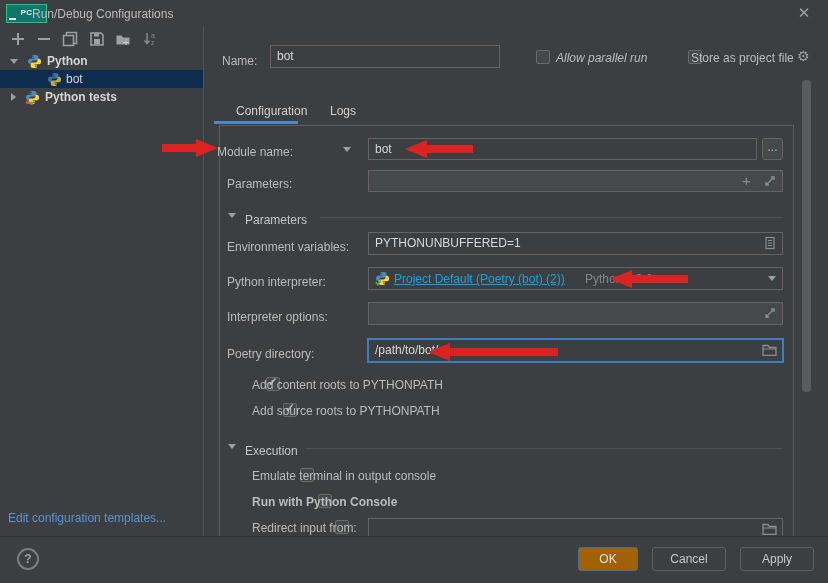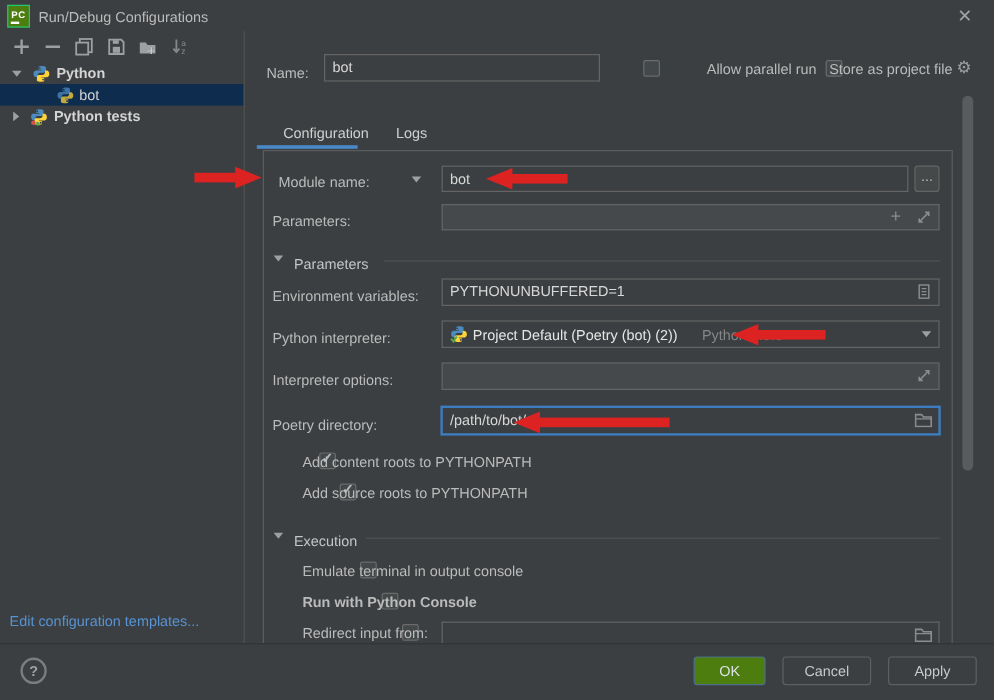--- a/index.html
+++ b/index.html
@@ -8,22 +8,22 @@
     background:#3c3f41;
     font-family:"Liberation Sans", sans-serif;
     font-size:12px;
     color:#bbbbbb;
     position:relative;
   }
   .abs { position:absolute; }
 
   
   .pc-icon {
-    left:6px; top:4px; width:19px; height:19px;
-    background:#4d7c0f; border:1px solid #21c776;
+    left:6px; top:4px; width:41px; height:19px;
+    background:#0f766e; border:1px solid #21c776;
     color:#fff; font-size:8px; font-weight:bold;
     text-align:center; line-height:15px; letter-spacing:0.5px;
   }
   .pc-icon::after{
     content:""; position:absolute; left:2px; bottom:2px; width:7px; height:2px; background:#fff;
   }
   .win-title { left:32px; top:7px; font-size:12px; color:#bbbbbb; }
   .close-x { left:794px; top:4px; font-size:15px; color:#9fa2a4; cursor:default; width:20px; text-align:center; }
 
   
@@ -76,21 +76,21 @@
     border-top:9px solid transparent; border-bottom:9px solid transparent; border-left:22px solid #dd2222;
   }
   .r-arrow.tip-right .tail { left:0; right:21px; }
 
   
   .btn {
     height:24px; line-height:22px; text-align:center;
     background:#3c3f41; border:1px solid #5e6060; border-radius:3px;
     color:#c6c9cb; font-size:12px;
   }
-  .btn-ok { background:#4d7c0f; border-color:#4c708c; color:#dbe1e7; }
+  .btn-ok { background:#a16207; border-color:#4c708c; color:#dbe1e7; }
 
   .help-circle {
     left:17px; top:548px; width:22px; height:22px; border-radius:50%;
     border:2px solid #7b7e80; color:#9fa2a4; text-align:center; line-height:19px; font-weight:bold;
   }
 
   .scroll-thumb { left:802px; top:80px; width:9px; height:312px; background:#595c5e; border-radius:4px; }
 
   svg { display:block; }
 </style>
@@ -181,36 +181,36 @@
 
 <div class="abs side-divider"></div>
 
 <a class="abs link" style="left:8px; top:511px; text-decoration:none;" href="#">Edit configuration templates...</a>
 
 
 <span class="abs lbl" style="left:222px; top:50px;">Name:</span>
 <div class="abs fld" style="left:270px; top:45px; width:230px; height:23px;">bot</div>
 
 <span class="abs cb" style="left:536px; top:50px;"></span>
-<span class="abs cb-label" style="left:589px; top:51px;">Allow parallel run</span>
+<span class="abs cb-label" style="left:556px; top:51px;font-style:italic;">Allow parallel run</span>
 
 <span class="abs cb" style="left:671px; top:50px;"></span>
 <span class="abs cb-label" style="left:691px; top:51px;">Store as project file</span>
 <span class="abs" style="left:797px; top:48px; font-size:14px; color:#9da0a2;">⚙</span>
 
 
 <span class="abs tab" style="left:236px; top:104px;">Configuration</span>
 <span class="abs tab" style="left:330px; top:104px;">Logs</span>
 <div class="abs tab-underline" style="left:214px; top:121px; width:84px;"></div>
 
 
 <div class="abs" style="left:219px; top:125px; width:575px; height:411px; border:1px solid #5a5d5e; border-bottom:none;"></div>
 
 
-<span class="abs lbl" style="left:232px; top:141px;text-align:center;">Module name:</span>
+<span class="abs lbl" style="left:217px; top:141px;text-align:center;">Module name:</span>
 <span class="abs tri-down" style="left:343px; top:147px;"></span>
 <div class="abs fld" style="left:368px; top:138px; width:389px; height:22px;">bot</div>
 <div class="abs" style="left:762px; top:138px; width:21px; height:22px; background:#45494a; border:1px solid #646464; border-radius:3px; text-align:center; line-height:16px; color:#bbb;">...</div>
 
 
 <span class="abs lbl" style="left:227px; top:173px;">Parameters:</span>
 <div class="abs fld fld-lighter" style="left:368px; top:170px; width:415px; height:22px;"></div>
 <span class="abs" style="left:742px; top:172px; color:#8a8d8f; font-size:15px;">+</span>
 <span class="abs" style="left:763px; top:174px;">
   <svg width="14" height="14">
@@ -236,21 +236,21 @@
 
 <span class="abs lbl" style="left:227px; top:271px;">Python interpreter:</span>
 <div class="abs fld" style="left:368px; top:267px; width:415px; height:23px;"></div>
 <span class="abs" style="left:375px; top:271px;">
   <svg width="15" height="15" viewBox="0 0 32 32">
     <path fill="#4b8bbe" d="M16 2c-5.3 0-5 2.3-5 2.3V9h5.2v1H7.4S2 9.4 2 15.7c0 6.3 4.7 6 4.7 6h2.8v-3s-.2-4.7 4.6-4.7h5.6s4.4.1 4.4-4.3V4.6S24.8 2 16 2zm-3 2.2a1.6 1.6 0 1 1 0 3.2 1.6 1.6 0 0 1 0-3.2z"></path>
     <path fill="#ffd43b" d="M16 30c5.3 0 5-2.3 5-2.3V23h-5.2v-1h8.8s5.4.6 5.4-5.7c0-6.3-4.7-6-4.7-6h-2.8v3s.2 4.7-4.6 4.7h-5.6S8 17.9 8 22.3v5.1S7.2 30 16 30zm3-2.2a1.6 1.6 0 1 1 0-3.2 1.6 1.6 0 0 1 0 3.2z"></path>
     <path d="M2 24l4 5 6-9" stroke="#57a64a" stroke-width="3.5" fill="none"></path>
   </svg>
 </span>
-<span class="abs" style="left:394px; top:272px; color:#e5e5e5;">Project Default (Poetry (bot) (2))</span>
+<span class="abs" style="left:394px; top:272px; color:#0ea5e9;text-decoration:underline;">Project Default (Poetry (bot) (2))</span>
 <span class="abs" style="left:585px; top:272px; color:#848688;">Python 3.9.6</span>
 <span class="abs tri-down" style="left:768px; top:276px;"></span>
 
 
 <span class="abs lbl" style="left:227px; top:306px;">Interpreter options:</span>
 <div class="abs fld fld-lighter" style="left:368px; top:302px; width:415px; height:23px;"></div>
 <span class="abs" style="left:763px; top:306px;">
   <svg width="14" height="14">
       <path d="M3 11L11 3M8 3h3v3M6 11H3V8" stroke="#8a8d8f" stroke-width="1.3" fill="none"></path>
     </svg>

